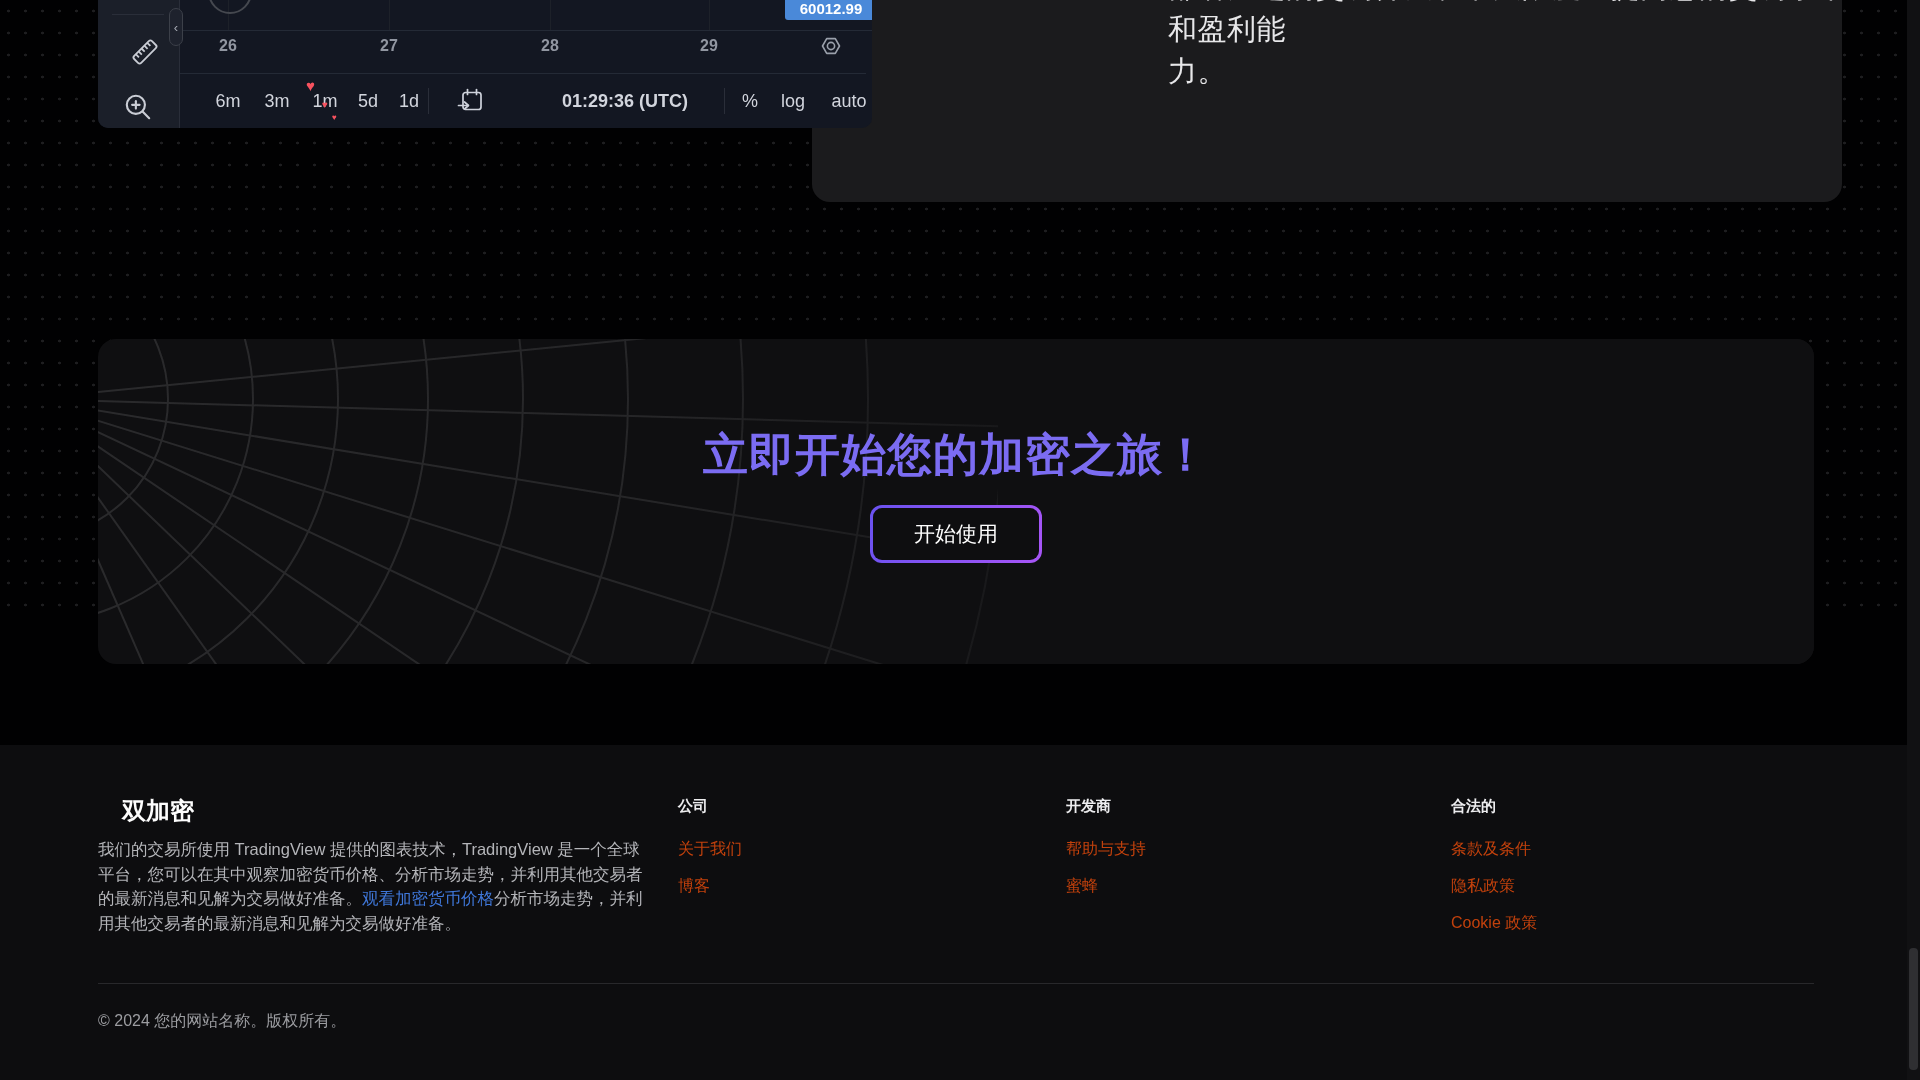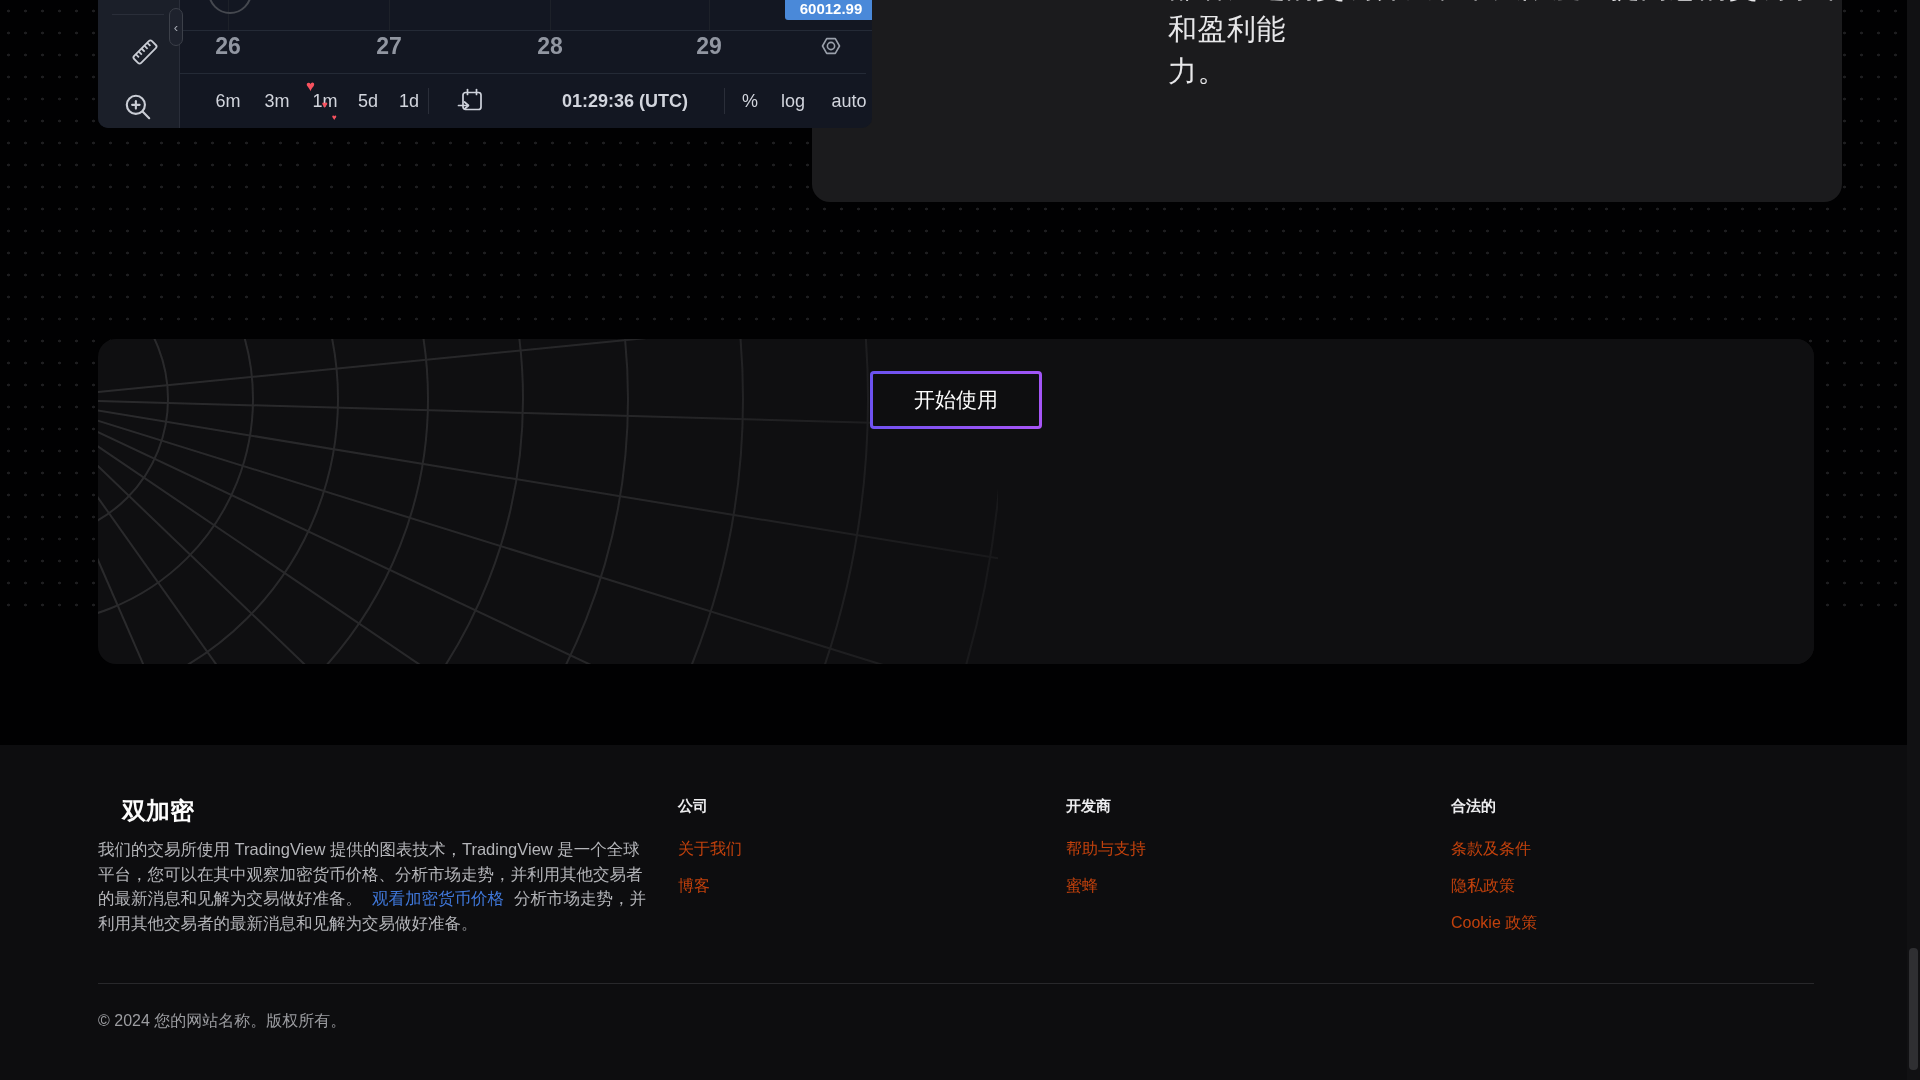--- a/index.html
+++ b/index.html
@@ -48,21 +48,21 @@
   #price-label {
     position:absolute; left:687px; top:-5px; width:92px; height:25px;
     background:#4a89d9; border-radius:3px; color:#fff; font-size:15px; font-weight:bold;
     display:flex; align-items:flex-end; justify-content:center; padding-bottom:3px;
   }
   #time-axis {
     position:absolute; left:82px; top:30px; right:0; height:30px;
     border-top:1px solid #242a36;
   }
   .axis-date { position:absolute; top:50%; transform:translate(-50%,-50%);
-    color:#9196a1; font-size:23px; font-weight:600; }
+    color:#9196a1; font-size:16px; font-weight:600; }
   #axis-gear { position:absolute; left:651px; top:50%; transform:translate(-50%,-50%); }
   #interval-toolbar {
     position:absolute; left:82px; top:73px; right:6px; height:55px;
     border-top:1px solid #242a36;
   }
   .tb-item { position:absolute; top:50%; transform:translate(-50%,-50%);
     color:#d2d5dd; font-size:18px; font-weight:500; cursor:pointer; }
   .tb-sep { position:absolute; top:50%; transform:translateY(-50%); width:1px; height:26px; background:#2a2e39; }
   #time-display { position:absolute; left:382px; top:50%; transform:translateY(-50%);
     color:#d2d5dd; font-size:18px; font-weight:700; }
@@ -72,33 +72,33 @@
   #cta {
     position:absolute; left:98px; top:339px; width:1716px; height:325px;
     background:#0f0f11; border-radius:18px; overflow:hidden; z-index:2;
   }
   #cta .mesh { position:absolute; left:0; top:0; }
   #cta .mesh-fade { position:absolute; left:0; top:0; width:100%; height:100%;
     background:linear-gradient(90deg, rgba(15,15,17,0) 0%, rgba(15,15,17,.15) 32%, rgba(15,15,17,.88) 62%, #0f0f11 80%); }
   #cta .cta-content { position:relative; text-align:center; }
   #cta-title { padding-top:86px; font-size:45px; font-weight:bold; color:#7b6cf2; letter-spacing:1px; }
   #get-started-button {
-    margin-top:32px; width:172px; height:58px; border-radius:4px;
+    margin-top:20px; width:172px; height:58px; border-radius:12px;
     border:3px solid transparent; cursor:pointer;
     background:linear-gradient(#0e0e10,#0e0e10) padding-box,
                linear-gradient(110deg,#6a52f0,#a855f7) border-box;
     color:#fff; font-size:21px; font-family:inherit;
   }
 
   
   #footer { position:absolute; left:0; top:745px; width:1920px; height:335px; background:#0d0d0f; z-index:1; }
   #footer-brand { position:absolute; left:98px; top:50px; font-size:24px; font-weight:bold; color:#fdfdfd;margin-left:24px; }
   #footer-desc { position:absolute; left:98px; top:92px; width:558px;
     font-size:16.5px; line-height:24.5px; color:#b4b5b9; }
-  #footer-desc a { color:#3f77d9; text-decoration:none; margin:0 10px; cursor:pointer;text-align:right; }
+  #footer-desc a { color:#3f77d9; text-decoration:none; margin:0 0; cursor:pointer;text-align:right; }
   .footer-col { position:absolute; top:52px; }
   .footer-col .col-title { font-size:15px; font-weight:bold; color:#ededef; margin-bottom:22px; }
   .footer-col .col-link { font-size:16px; color:#c2410c; margin-bottom:15px; line-height:22px; cursor:pointer; }
   #footer-divider { position:absolute; left:98px; top:238px; width:1716px; height:1px; background:#28282b; }
   #copyright { position:absolute; left:98px; top:266px; font-size:16px; color:#9c9da1; }
 
   
   #scrollbar { position:absolute; right:0; top:0; width:13px; height:1080px; background:#111113; z-index:6; }
   #scrollbar-thumb { position:absolute; left:2px; top:948px; width:9px; height:122px; background:#2f2f32; border-radius:4px; }
 </style>
@@ -209,20 +209,21 @@
       <circle cx="-70" cy="60" r="400"></circle>
       <circle cx="-70" cy="60" r="495"></circle>
       <circle cx="-70" cy="60" r="600"></circle>
       <circle cx="-70" cy="60" r="715"></circle>
       <circle cx="-70" cy="60" r="840"></circle>
       <circle cx="-70" cy="60" r="975"></circle>
     </g>
   </svg>
   <div class="mesh-fade"></div>
   <div class="cta-content">
+    <div id="cta-title">立即开始您的加密之旅！</div>
     <button id="get-started-button">开始使用</button>
   </div>
 </div>
 
 <div id="footer">
   <div id="footer-brand">双加密</div>
   <div id="footer-desc">
     <span>我们的交易所使用 TradingView 提供的图表技术，TradingView 是一个全球平台，您可以在其中观察加密货币价格、分析市场走势，并利用其他交易者的最新消息和见解为交易做好准备。</span><a>观看加密货币价格</a><span>分析市场走势，并利用其他交易者的最新消息和见解为交易做好准备。</span>
   </div>
 

